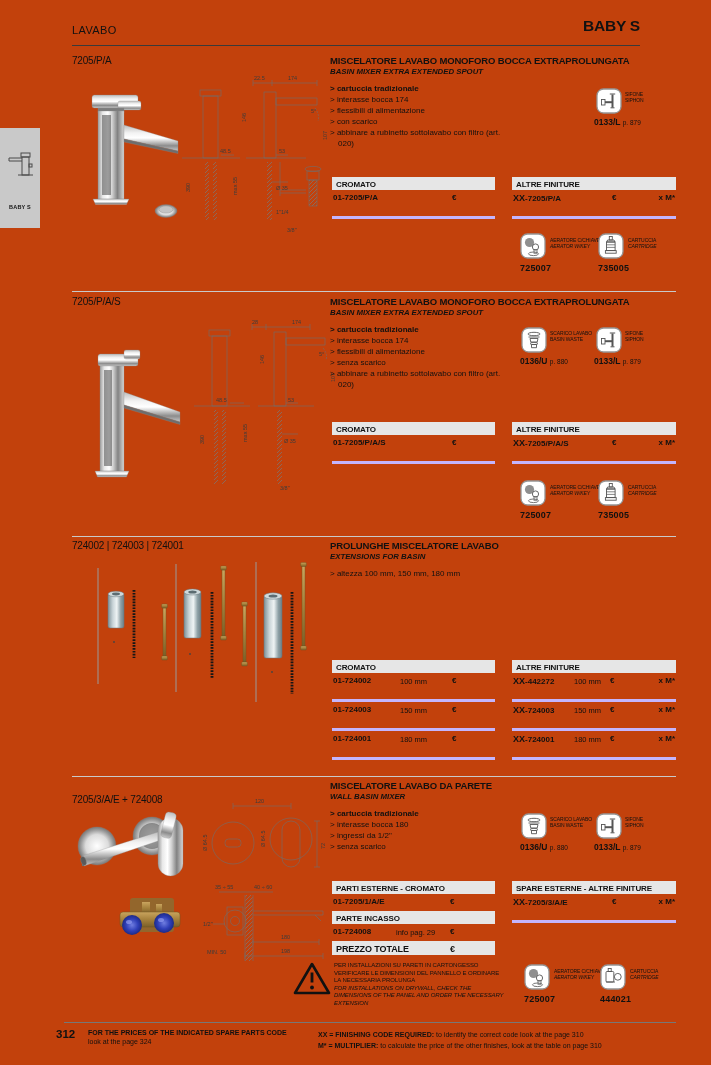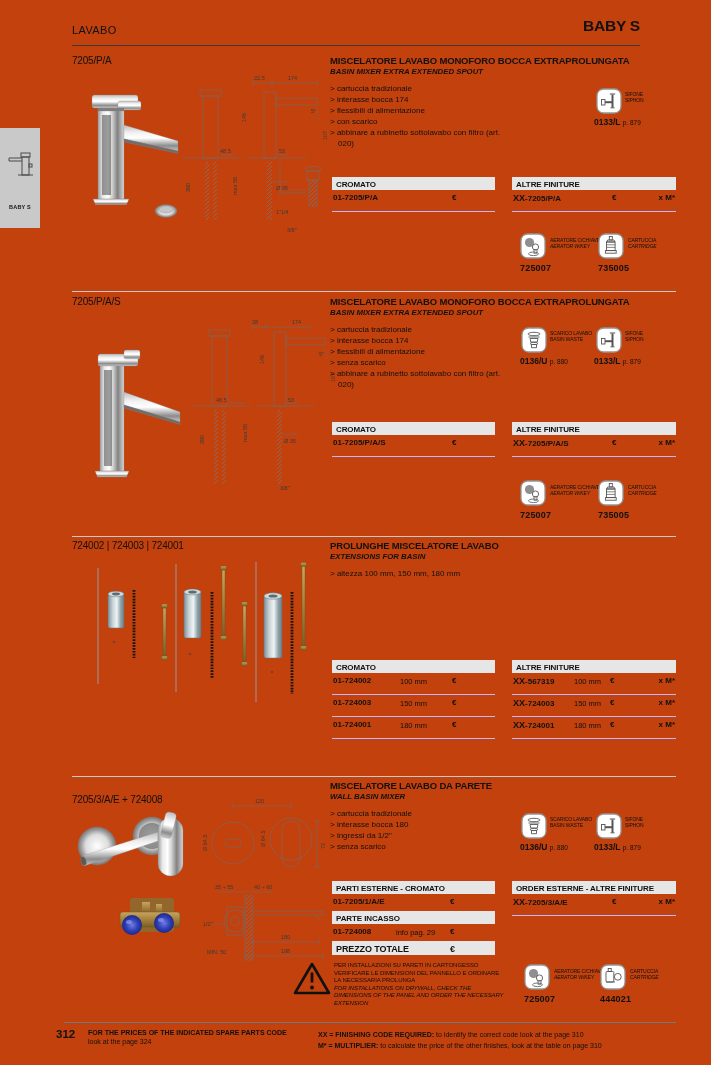--- a/index.html
+++ b/index.html
@@ -6,24 +6,24 @@
 html,body{background:#fff}
 body{font-family:"Liberation Sans","DejaVu Sans",sans-serif;color:#111}
 #page{position:relative;width:711px;height:1065px;background:#c2410c;overflow:hidden}
 .abs{position:absolute}
 .sec{position:absolute;left:0;width:711px}
 .code-title{font-size:10px;font-weight:normal;letter-spacing:-0.2px}
 .ptitle{font-size:9.5px;font-weight:bold;letter-spacing:-0.15px;line-height:11px}
 .psub{font-size:7.8px;font-weight:bold;font-style:italic;margin-top:1px}
 .feats{margin-top:7px}
 .feat{font-size:8px;line-height:11px;padding-left:8px;text-indent:-8px;width:178px}
-.feat.b{font-weight:normal}
+.feat.b{font-weight:bold}
 .tbl{position:absolute}
 .thead{background:#e6e6e6;font-size:8px;font-weight:bold;height:13px;padding:2.5px 0 0 4px;letter-spacing:-0.1px}
-.trow{position:relative;height:22px;border-bottom:1px solid #c4b5fd;font-size:8px}
+.trow{position:relative;height:29px;border-bottom:3px solid #c4b5fd;font-size:8px}
 .trow .c{position:absolute;left:1px;top:3px;font-weight:bold}
 .trow .sz{position:absolute;top:3.5px;font-size:7.5px}
 .trow .nt{position:absolute;top:3.5px;font-size:7.5px}
 .trow .eur{position:absolute;top:3px;font-weight:bold}
 .trow .xm{position:absolute;right:1px;top:3px;font-weight:bold}
 .xx{font-size:9px}
 .total{background:#e6e6e6;position:relative;height:14px;font-size:9px;font-weight:bold;padding:3px 0 0 4px;letter-spacing:-0.1px}
 .ibox{position:absolute;width:26px;height:26px}
 .ibox svg{width:26px;height:26px;display:block}
 .ilbl{position:absolute;font-size:5px;line-height:6px;letter-spacing:-0.1px}
@@ -466,21 +466,21 @@
       </div>
       <div class="trow">
         <span class="c">01-724001</span>
         <span class="sz" style="left:68px">180 mm</span>
         <span class="eur" style="left:120px">€</span>
       </div>
     </div>
     <div class="tbl" style="left:512px;top:122px;width:164px">
       <div class="thead">ALTRE FINITURE</div>
       <div class="trow">
-        <span class="c"><span class="xx">XX</span><span>-567319</span></span>
+        <span class="c"><span class="xx">XX</span><span>-442272</span></span>
         <span class="sz" style="left:62px">100 mm</span>
         <span class="eur" style="left:98px">€</span>
         <span class="xm">x M*</span>
       </div>
       <div class="trow">
         <span class="c"><span class="xx">XX</span><span>-724003</span></span>
         <span class="sz" style="left:62px">150 mm</span>
         <span class="eur" style="left:98px">€</span>
         <span class="xm">x M*</span>
       </div>
@@ -617,21 +617,21 @@
         <span class="eur" style="left:118px">€</span>
       </div>
     </div>
     <div class="tbl" style="left:332px;top:163px;width:163px">
       <div class="total">
         <span>PREZZO TOTALE</span>
         <span class="abs" style="left:118px;top:2.5px">€</span>
       </div>
     </div>
     <div class="tbl" style="left:512px;top:103px;width:164px">
-      <div class="thead">ORDER ESTERNE - ALTRE FINITURE</div>
+      <div class="thead">SPARE ESTERNE - ALTRE FINITURE</div>
       <div class="trow">
         <span class="c"><span class="xx">XX</span><span>-7205/3/A/E</span></span>
         <span class="eur" style="left:100px">€</span>
         <span class="xm">x M*</span>
       </div>
     </div>
 
     <svg class="abs" style="left:293px;top:184px" width="38" height="34" viewBox="0 0 38 34">
       <path d="M19 2 L36 31 H2 Z" fill="none" stroke="#111" stroke-width="2.6" stroke-linejoin="round"></path>
       <rect x="17.6" y="10.5" width="2.8" height="10" fill="#111"></rect>

